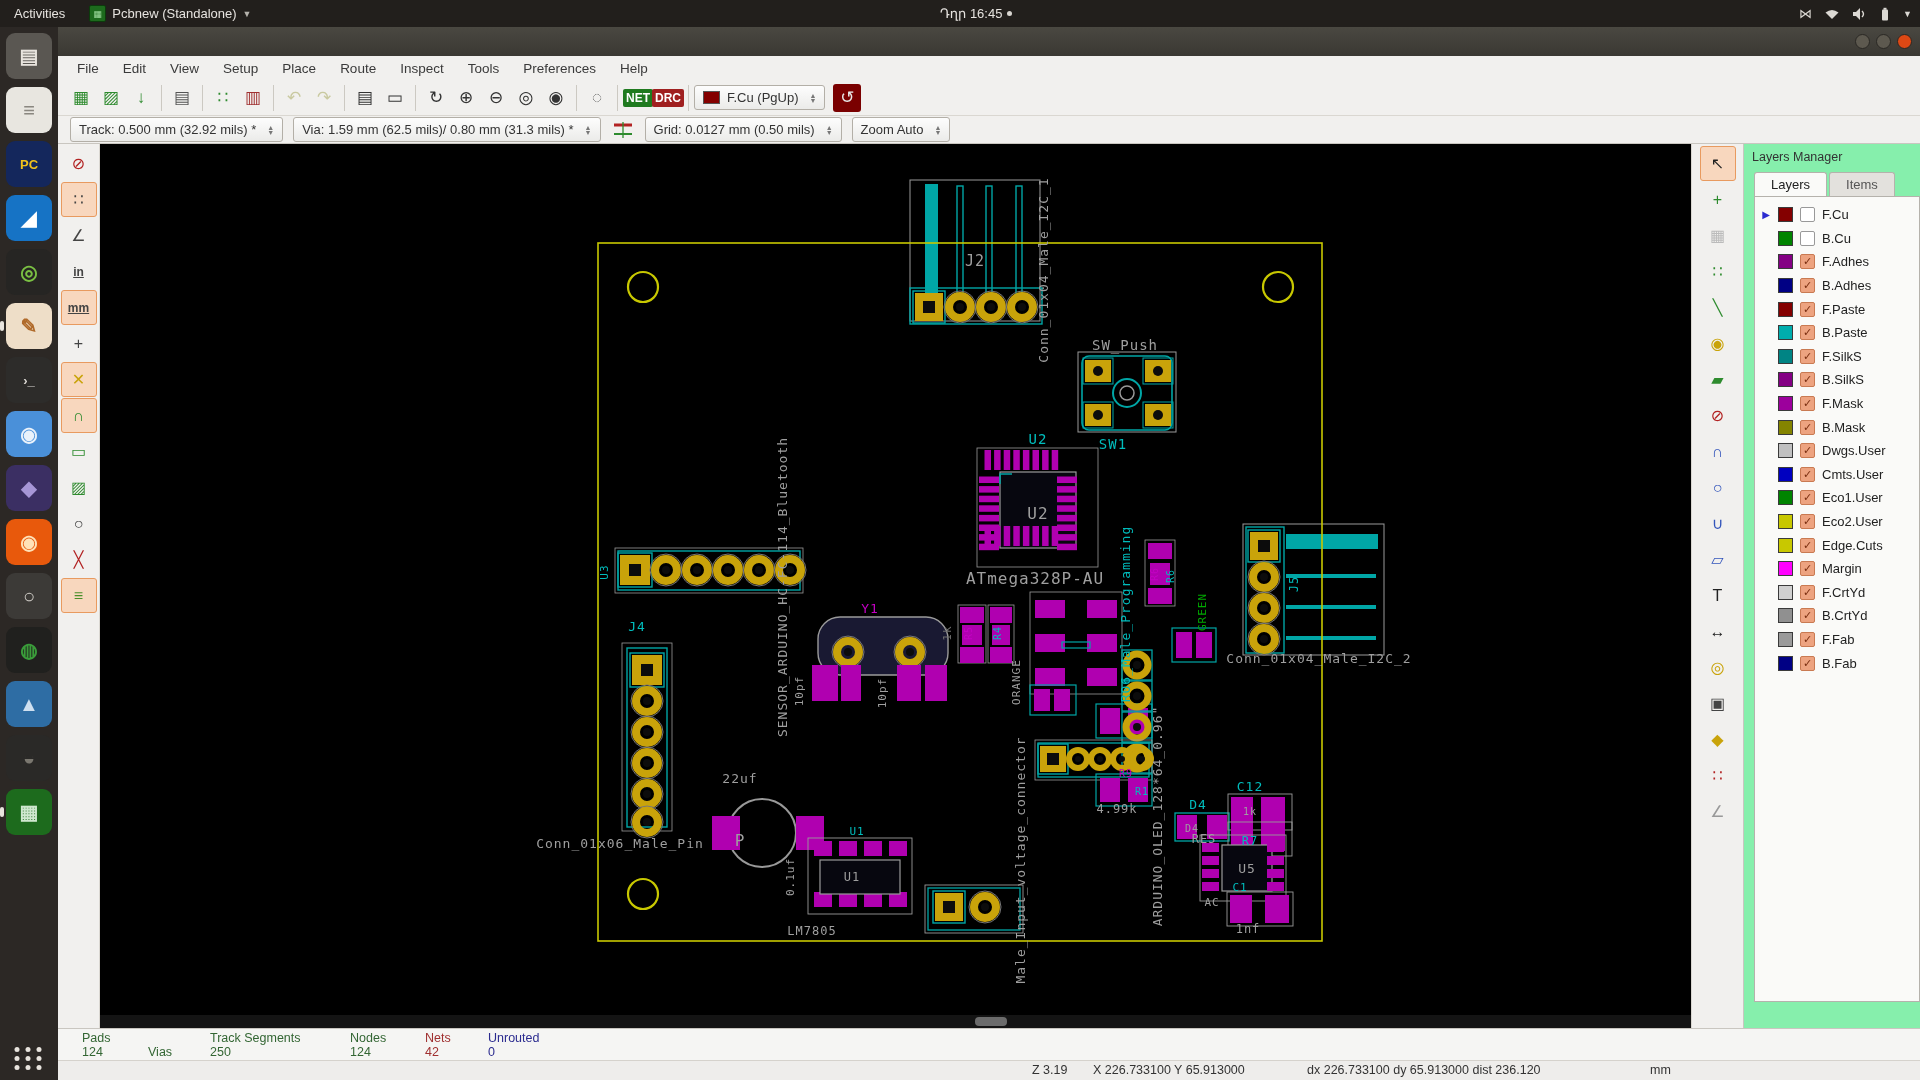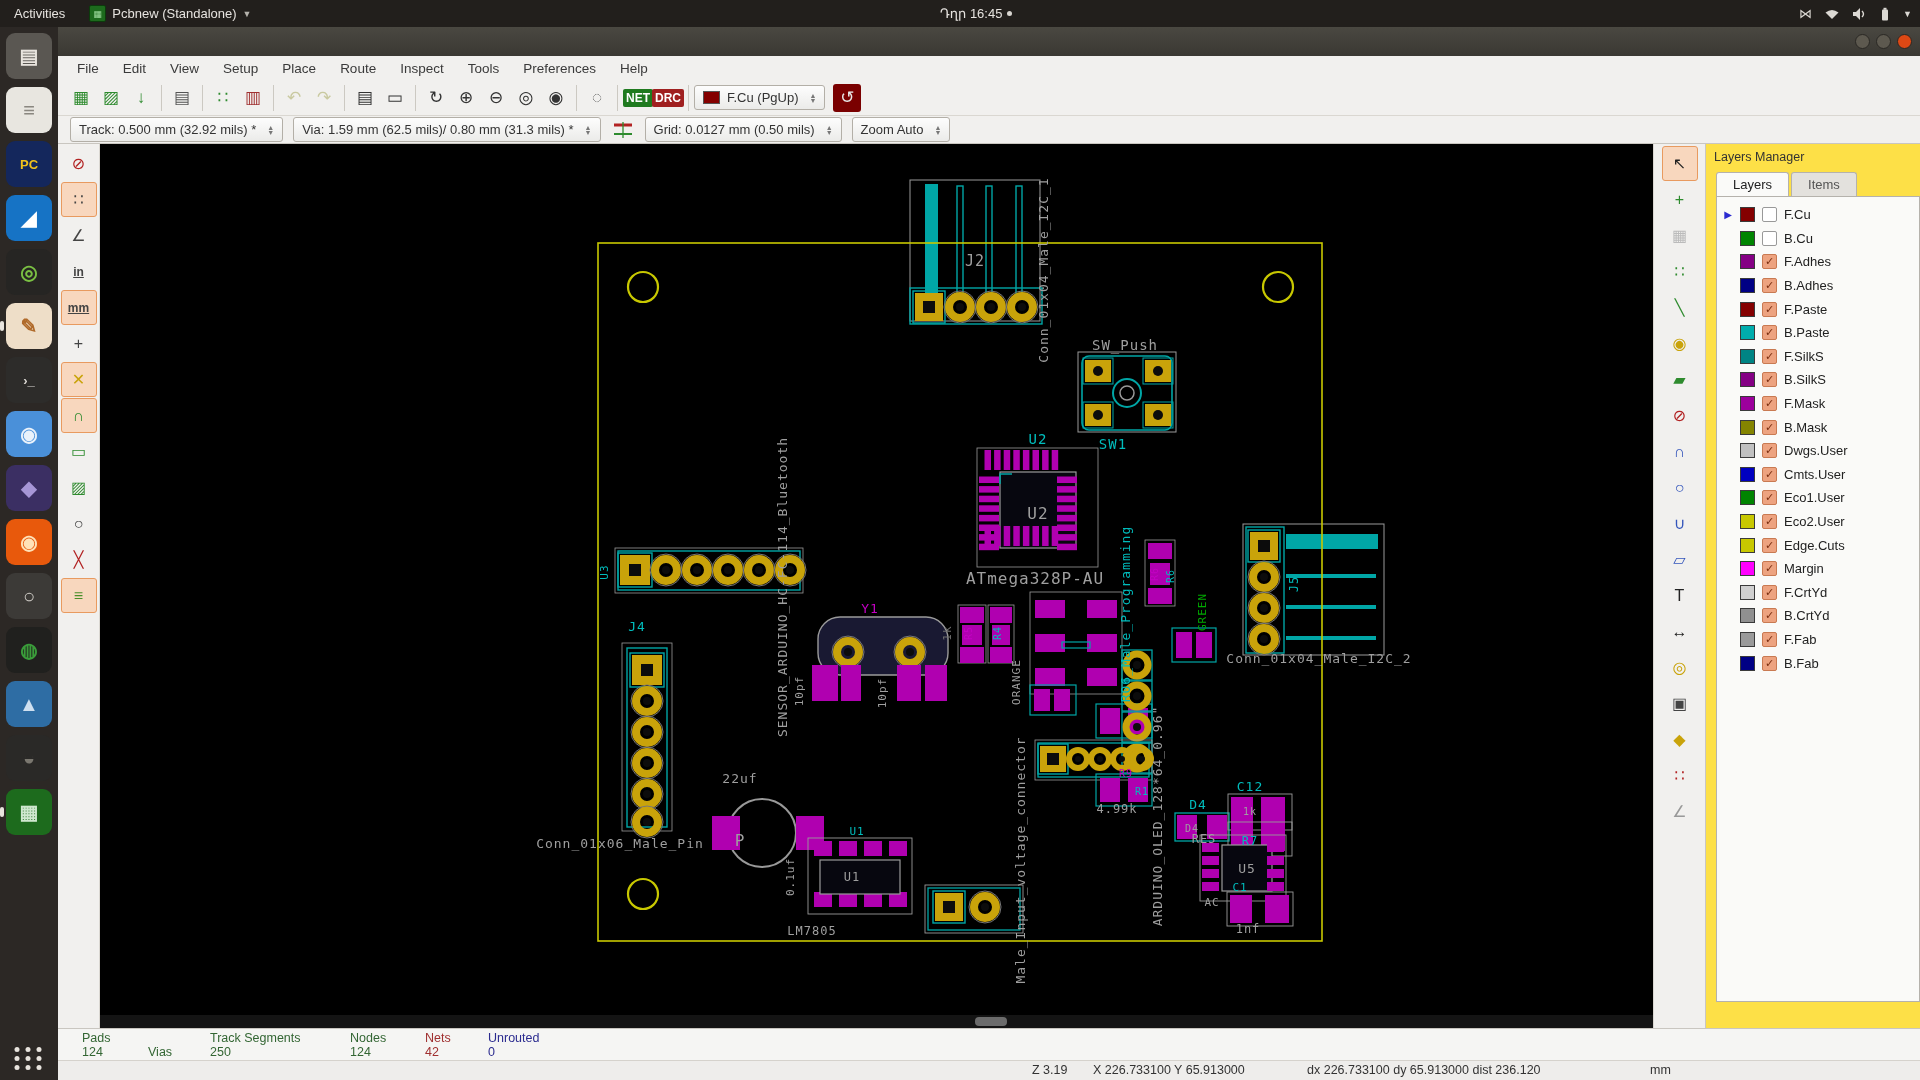--- a/index.html
+++ b/index.html
@@ -55,21 +55,21 @@
   .sidetools{width:42px;background:#f1f0ee;border-right:1px solid #dad7d1;display:flex;
              flex-direction:column;align-items:center;padding-top:2px;box-sizing:border-box;}
   .sidetools.right{width:52px;border-right:none;border-left:1px solid #dad7d1;}
   .st-btn{width:34px;height:33px;display:flex;align-items:center;justify-content:center;font-size:16px;
           border-radius:3px;border:1px solid transparent;margin-bottom:1px;background:transparent;}
   .st-btn.active{background:#f8d7be;border-color:#e89a5f;}
   .st-btn .small{font-size:12px;font-weight:bold;text-decoration:underline;}
   .canvas{position:relative;flex:1;background:#000;overflow:hidden;}
   .canvas svg{position:absolute;left:0;top:0;}
   
-  .layerspanel{width:215px;background:#fde047;border-left:1px solid #c9c6c0;box-sizing:border-box;
+  .layerspanel{width:177px;background:#86efac;border-left:1px solid #c9c6c0;box-sizing:border-box;
                padding:4px 0 0 6px;}
   .lp-title{font-size:12.5px;color:#333;padding:2px 0 8px 2px;}
   .lp-tabs{display:flex;margin-left:4px;}
   .lp-tab{font-size:13px;color:#555;padding:4px 16px;background:#e3e1dd;border:1px solid #b5b2ac;
           border-bottom:none;border-radius:3px 3px 0 0;margin-right:2px;}
   .lp-tab.active{background:#fafaf8;color:#222;position:relative;top:0;}
   .lp-list{border:1px solid #b5b2ac;background:#fafaf8;margin-left:4px;height:806px;box-sizing:border-box;
            padding-top:6px;}
   .layer-row{display:flex;align-items:center;height:23.6px;padding-left:6px;gap:7px;}
   .cur-arrow{width:10px;font-size:10px;color:#2b2bd0;text-align:center;}

